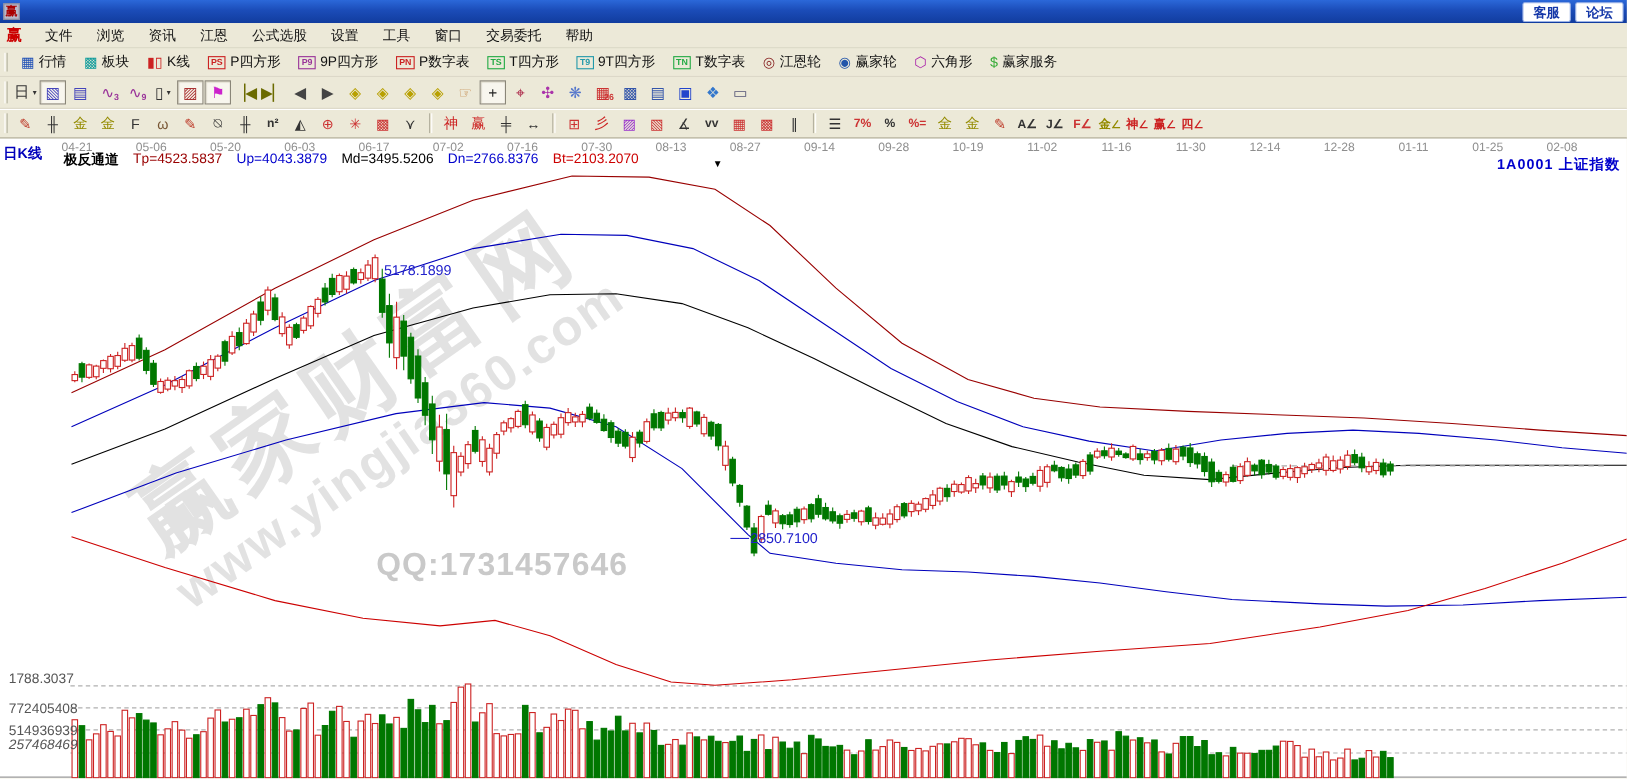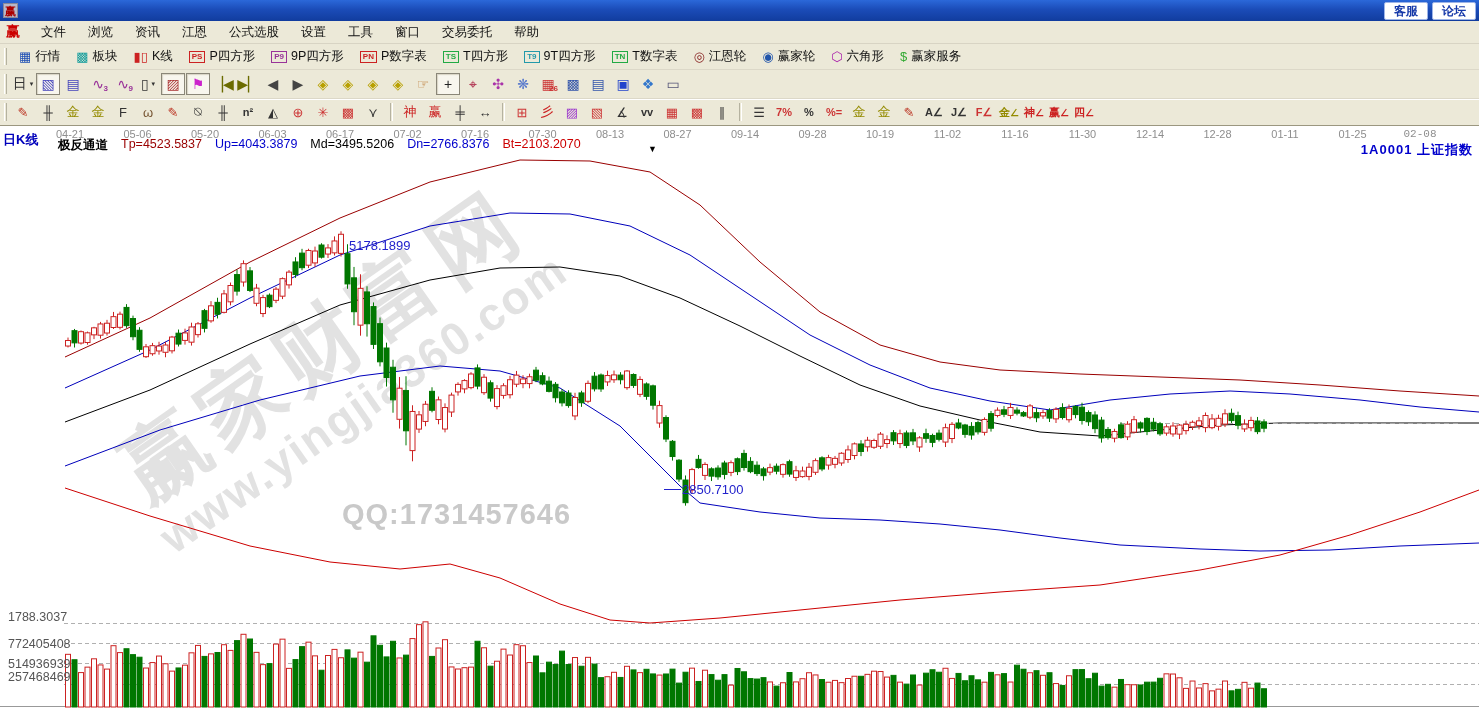--- a/index.html
+++ b/index.html
@@ -967,21 +967,21 @@
       <span class="date-label" style="left: 722px;">09-14</span>
       <span class="date-label" style="left: 789.5px;">09-28</span>
       <span class="date-label" style="left: 857px;">10-19</span>
       <span class="date-label" style="left: 924.5px;">11-02</span>
       <span class="date-label" style="left: 992px;">11-16</span>
       <span class="date-label" style="left: 1059.5px;">11-30</span>
       <span class="date-label" style="left: 1127px;">12-14</span>
       <span class="date-label" style="left: 1194.5px;">12-28</span>
       <span class="date-label" style="left: 1262px;">01-11</span>
       <span class="date-label" style="left: 1329.5px;">01-25</span>
-      <span class="date-label" style="left: 1397px; font-family: Liberation Mono, monospace;">02-08</span>
+      <span class="date-label" style="left: 1397px;">02-08</span>
     </div>
 
   <div class="panel-label">日K线</div>
   <div class="indicator-row">
     <span class="indicator-name">极反通道</span>
     <span id="indicator-values" style="display:flex; gap:13px;">
         <span style="color: rgb(153, 0, 0);">Tp=4523.5837</span>
         <span style="color: rgb(0, 0, 204);">Up=4043.3879</span>
         <span style="color: rgb(0, 0, 0);">Md=3495.5206</span>
         <span style="color: rgb(0, 0, 204);">Dn=2766.8376</span>
@@ -998,14 +998,14 @@
     <span>5178.1899</span>
   </div>
   <div class="ann ann-low">
     <span class="ann-dash"></span>
     <span>2850.7100</span>
   </div>
 
   <div class="axis-label" style="top:484px;">1788.3037</div>
   <div class="axis-label" style="top:511px;">772405408</div>
   <div class="axis-label" style="top:531px;">514936939</div>
-  <div class="axis-label" style="top:544px;">257468469</div>
+  <div class="axis-label" style="top:544px;font-style:italic;">257468469</div>
 </div>
 
 </body></html>

